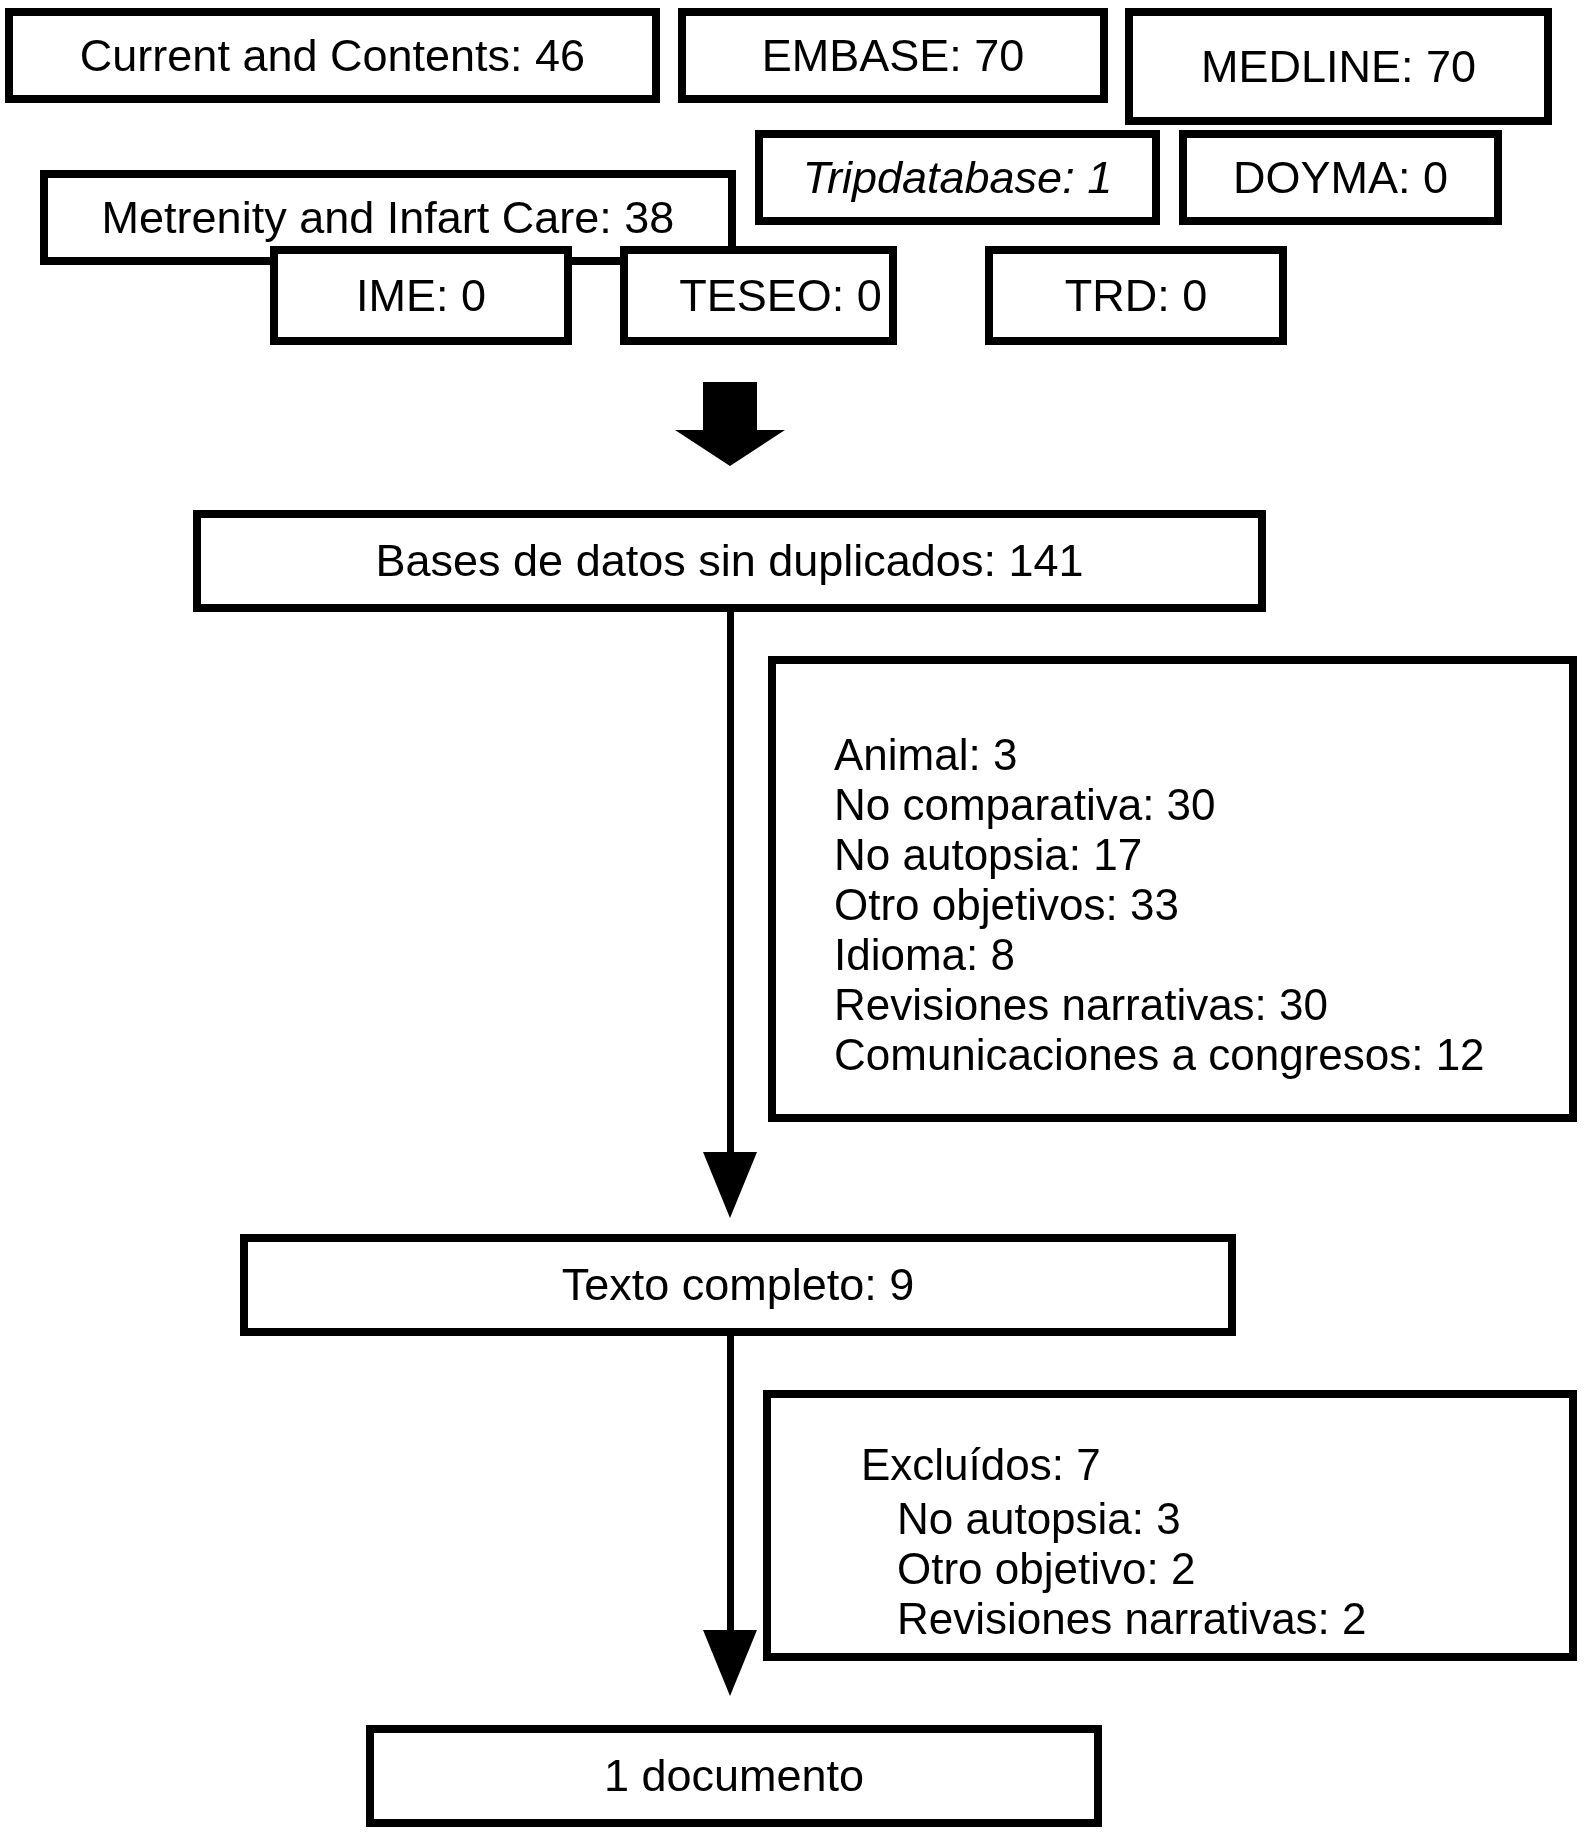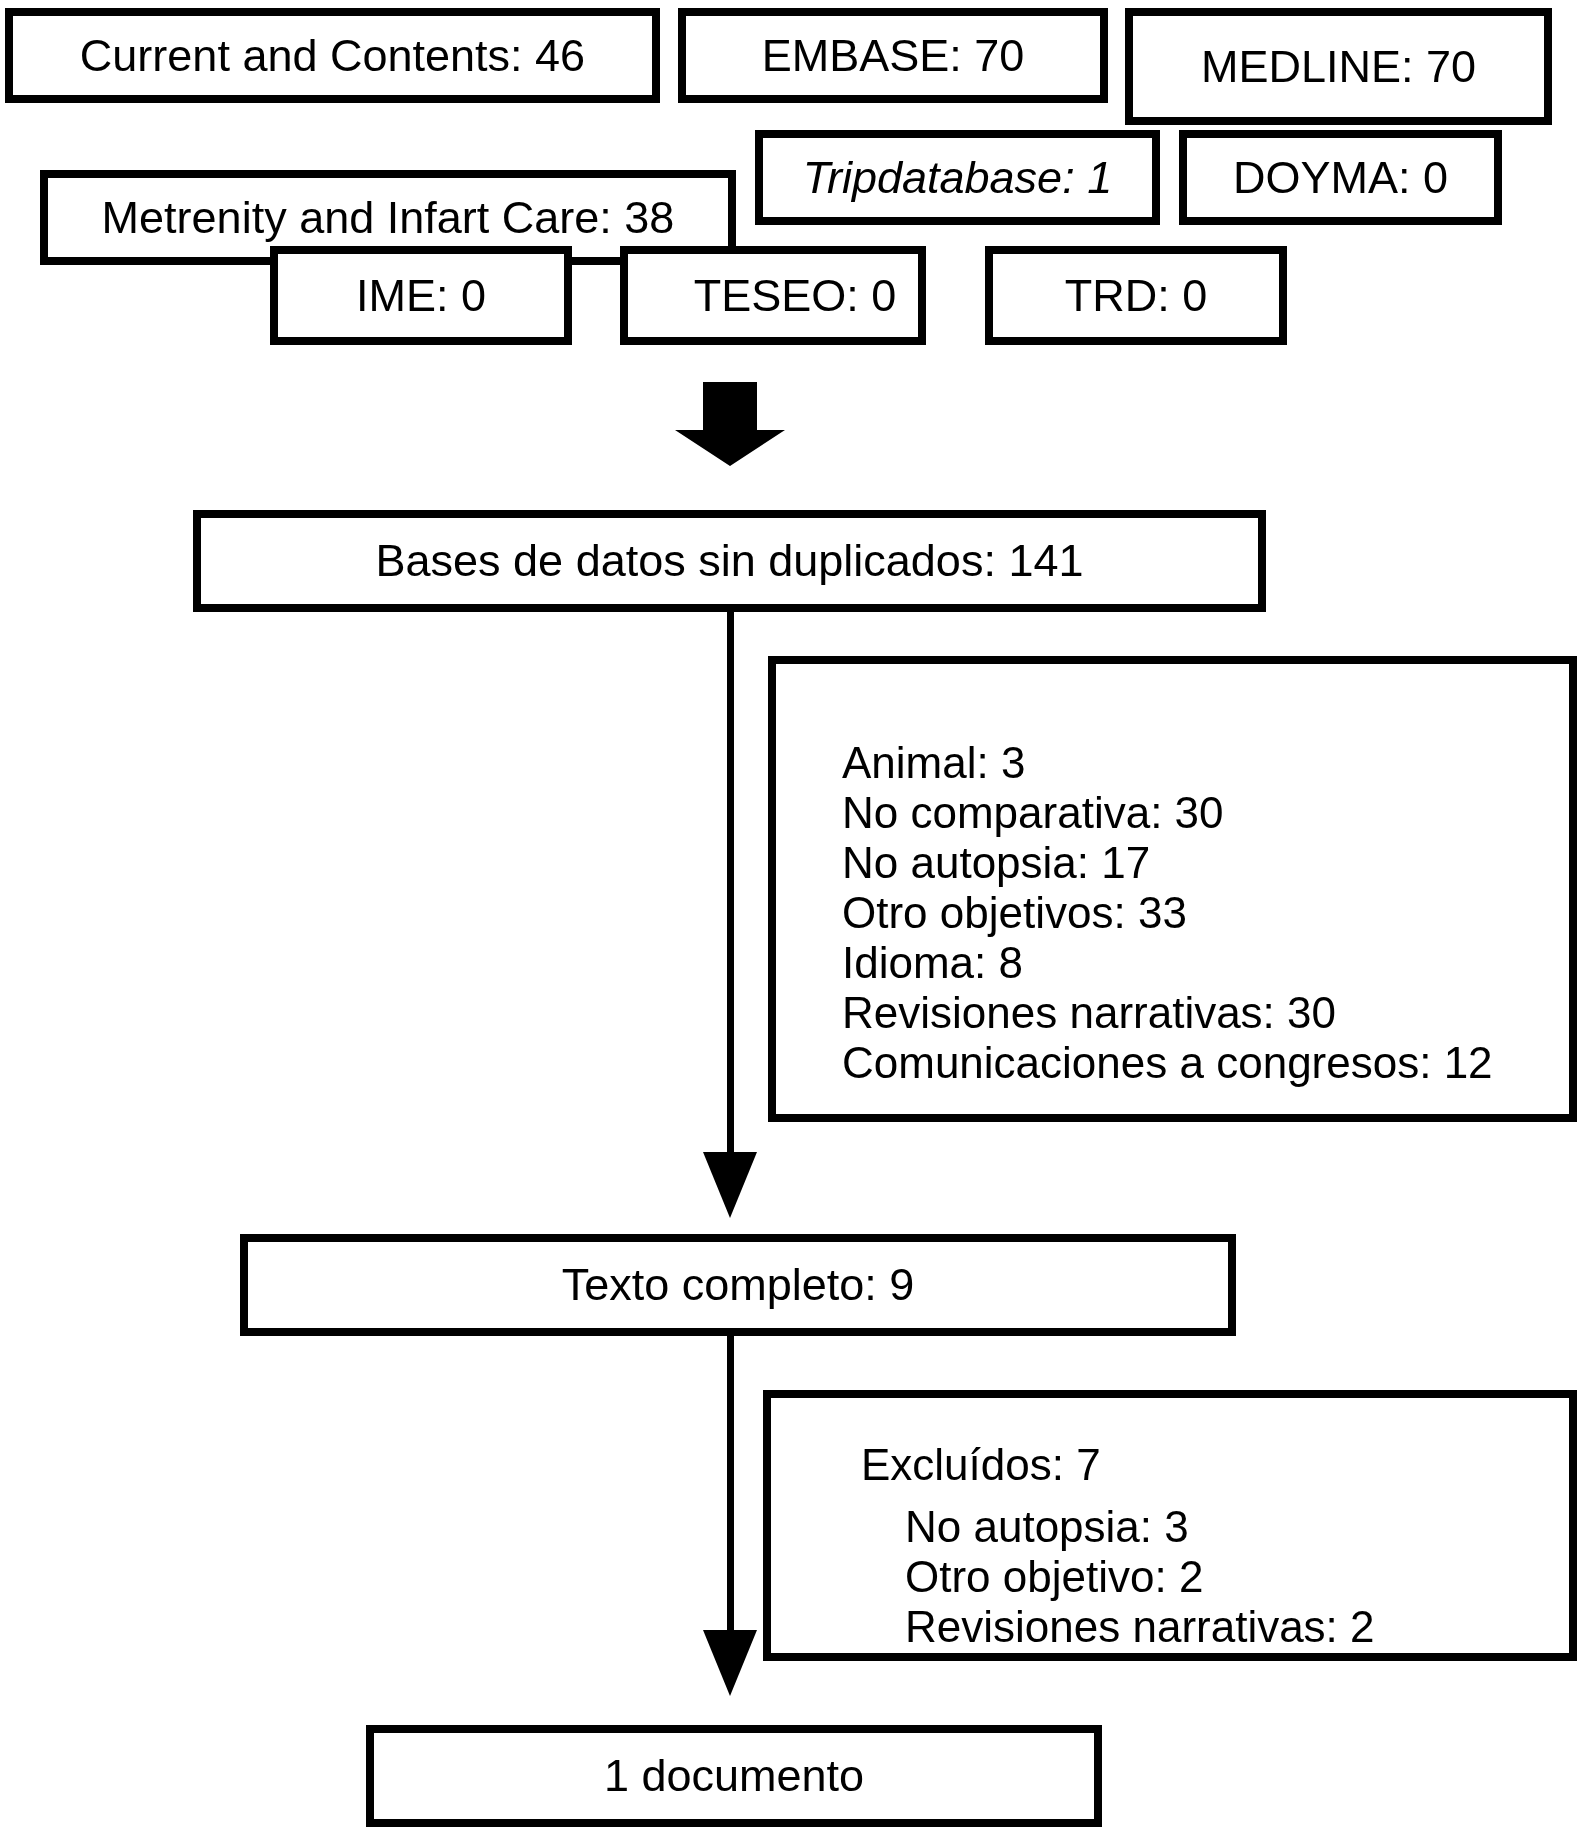--- a/index.html
+++ b/index.html
@@ -33,21 +33,21 @@
     box-sizing: border-box;
     border: 8px solid #000000;
     background: #ffffff;
     font-size: 44px;
     line-height: 50px;
     text-align: left;
     white-space: nowrap;
   }
   .excl .excl-title { display: block; }
   .excl ul {
-    margin: 12px;
+    margin: 4px;
     padding: 0;
     list-style: none;
   }
   .arrow-svg {
     position: absolute;
     display: block;
   }
   .ink { fill: #000000; }
 </style>
 </head>
@@ -71,21 +71,21 @@
   <div class="node" style="left:755px; top:130px; width:405px; height:95px;font-style:italic;">
     <span>Tripdatabase: 1</span>
   </div>
   <div class="node" style="left:1179px; top:130px; width:323px; height:95px;">
     <span>DOYMA: 0</span>
   </div>
 
   <div class="node" style="left:270px; top:246px; width:302px; height:99px;">
     <span>IME: 0</span>
   </div>
-  <div class="node" style="left:620px; top:246px; width:306px; height:99px;padding-left:44px;">
+  <div class="node" style="left:620px; top:246px; width:277px; height:99px;padding-left:44px;">
     <span>TESEO: 0</span>
   </div>
   <div class="node" style="left:985px; top:246px; width:302px; height:99px;">
     <span>TRD: 0</span>
   </div>
 
   <svg class="arrow-svg" style="left:660px; top:382px;" width="140" height="84" viewBox="0 0 140 84" aria-hidden="true">
     <polygon class="ink" points="43,0 97,0 97,48 125,48 70,84 15,48 43,48"></polygon>
   </svg>
 

